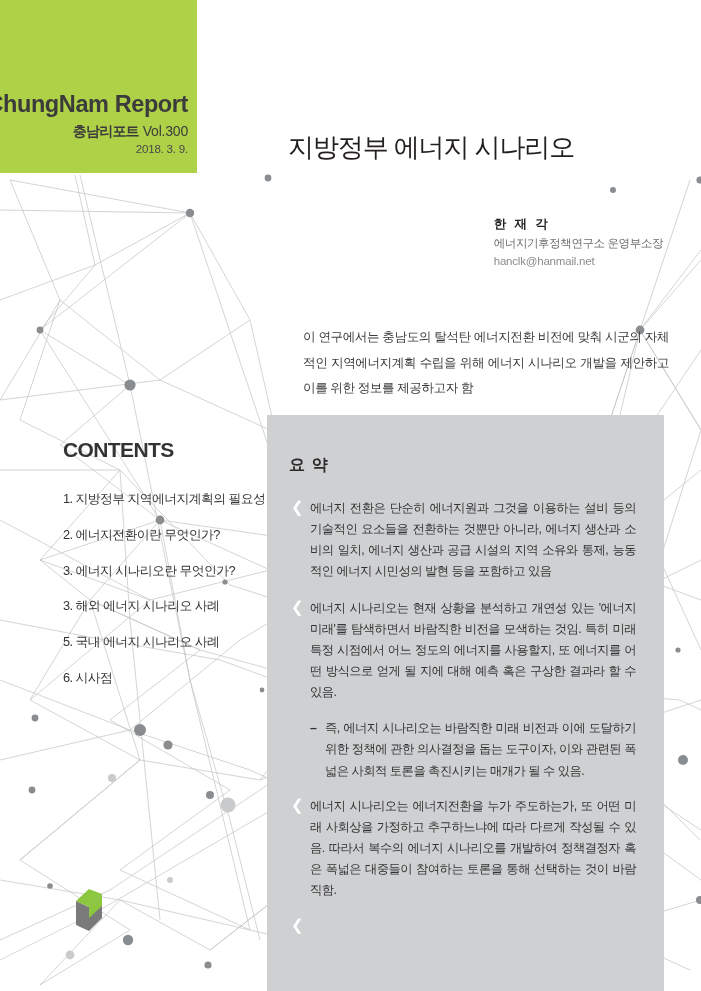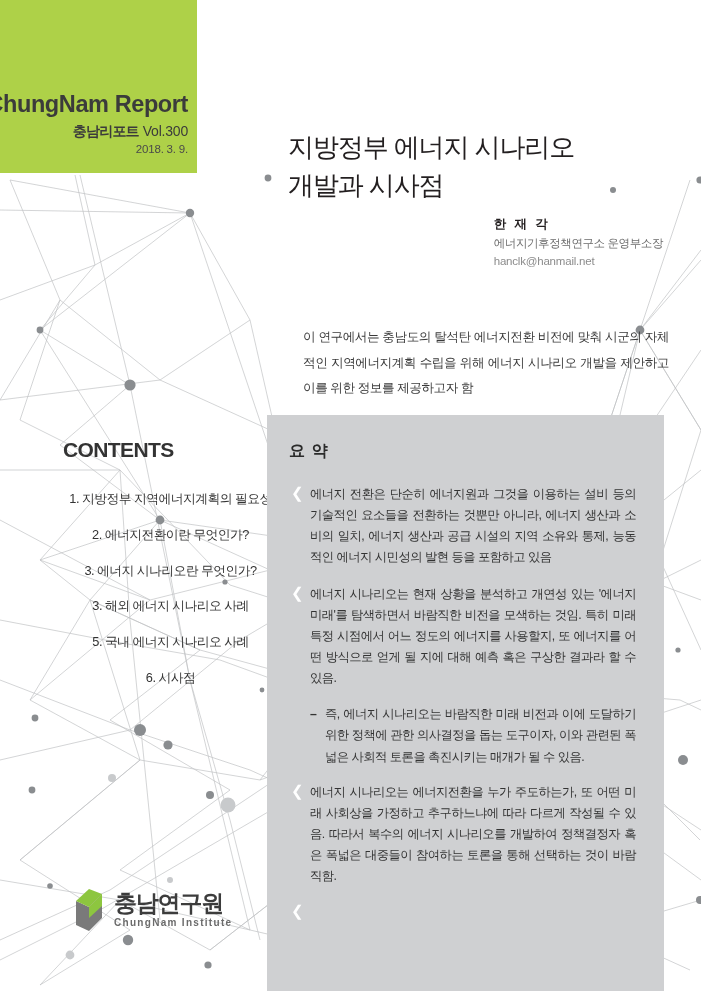--- a/index.html
+++ b/index.html
@@ -152,34 +152,33 @@
     margin: 0;
     padding: 0;
   }
   .contents-list li {
     font-size: 12.8px;
     color: #333333;
     letter-spacing: -0.55px;
     line-height: 1.0;
     margin-bottom: 23px;
     white-space: nowrap;
-    text-align: center;
   }
 
   
   .summary {
     position: absolute;
     left: 267px;
     top: 415px;
     width: 397px;
     height: 576px;
     background: #cfd0d2;
     z-index: 3;
     box-sizing: border-box;
-    padding: 26px 28px 0 22px;
+    padding: 40px 28px 0 22px;
   }
   .summary-heading {
     font-size: 16px;
     font-weight: bold;
     color: #2b2b2b;
     letter-spacing: 1.2px;
     margin-bottom: 22px;
   }
   .sum-item {
     position: relative;
@@ -350,21 +349,20 @@
   <div class="masthead">
     <div class="masthead-inner">
       <div class="brand-en">ChungNam Report</div>
       <div class="brand-ko-line"><span class="brand-ko">충남리포트</span> <span class="brand-vol">Vol.300</span></div>
       <div class="brand-date">2018. 3. 9.</div>
     </div>
   </div>
 
   <div class="doc-title">
     <span class="tl">지방정부 에너지 시나리오</span>
-    <span class="tl">개발과 시사점</span>
   </div>
 
   <div class="author-block">
     <div class="author-name">한 재 각</div>
     <div class="author-affil">에너지기후정책연구소 운영부소장</div>
     <div class="author-email">hanclk@hanmail.net</div>
   </div>
 
   <div class="abstract">이 연구에서는 충남도의 탈석탄 에너지전환 비전에 맞춰 시군의 자체적인 지역에너지계획 수립을 위해 에너지 시나리오 개발을 제안하고 이를 위한 정보를 제공하고자 함</div>
 
@@ -409,19 +407,15 @@
 
   </div>
 
   <div class="logo">
     <svg class="logo-mark" viewBox="0 0 36 44" aria-hidden="true">
       <path d="M4 13 L4 37 L17 43 L17 19 Z" fill="#7a7a7a"></path>
       <path d="M17 19 L17 43 L30 30 L30 6 Z" fill="#7a7a7a"></path>
       <path d="M4 13 L17 19 L30 6 L17 1 Z" fill="#8dc63f"></path>
       <path d="M17 19 L30 6 L30 18 L17 30 Z" fill="#8dc63f"></path>
     </svg>
-    <div class="logo-text">
-      <div class="logo-ko">충남연구원</div>
-      <div class="logo-en">ChungNam Institute</div>
-    </div>
   </div>
 
 </div>
 
 </body></html>

